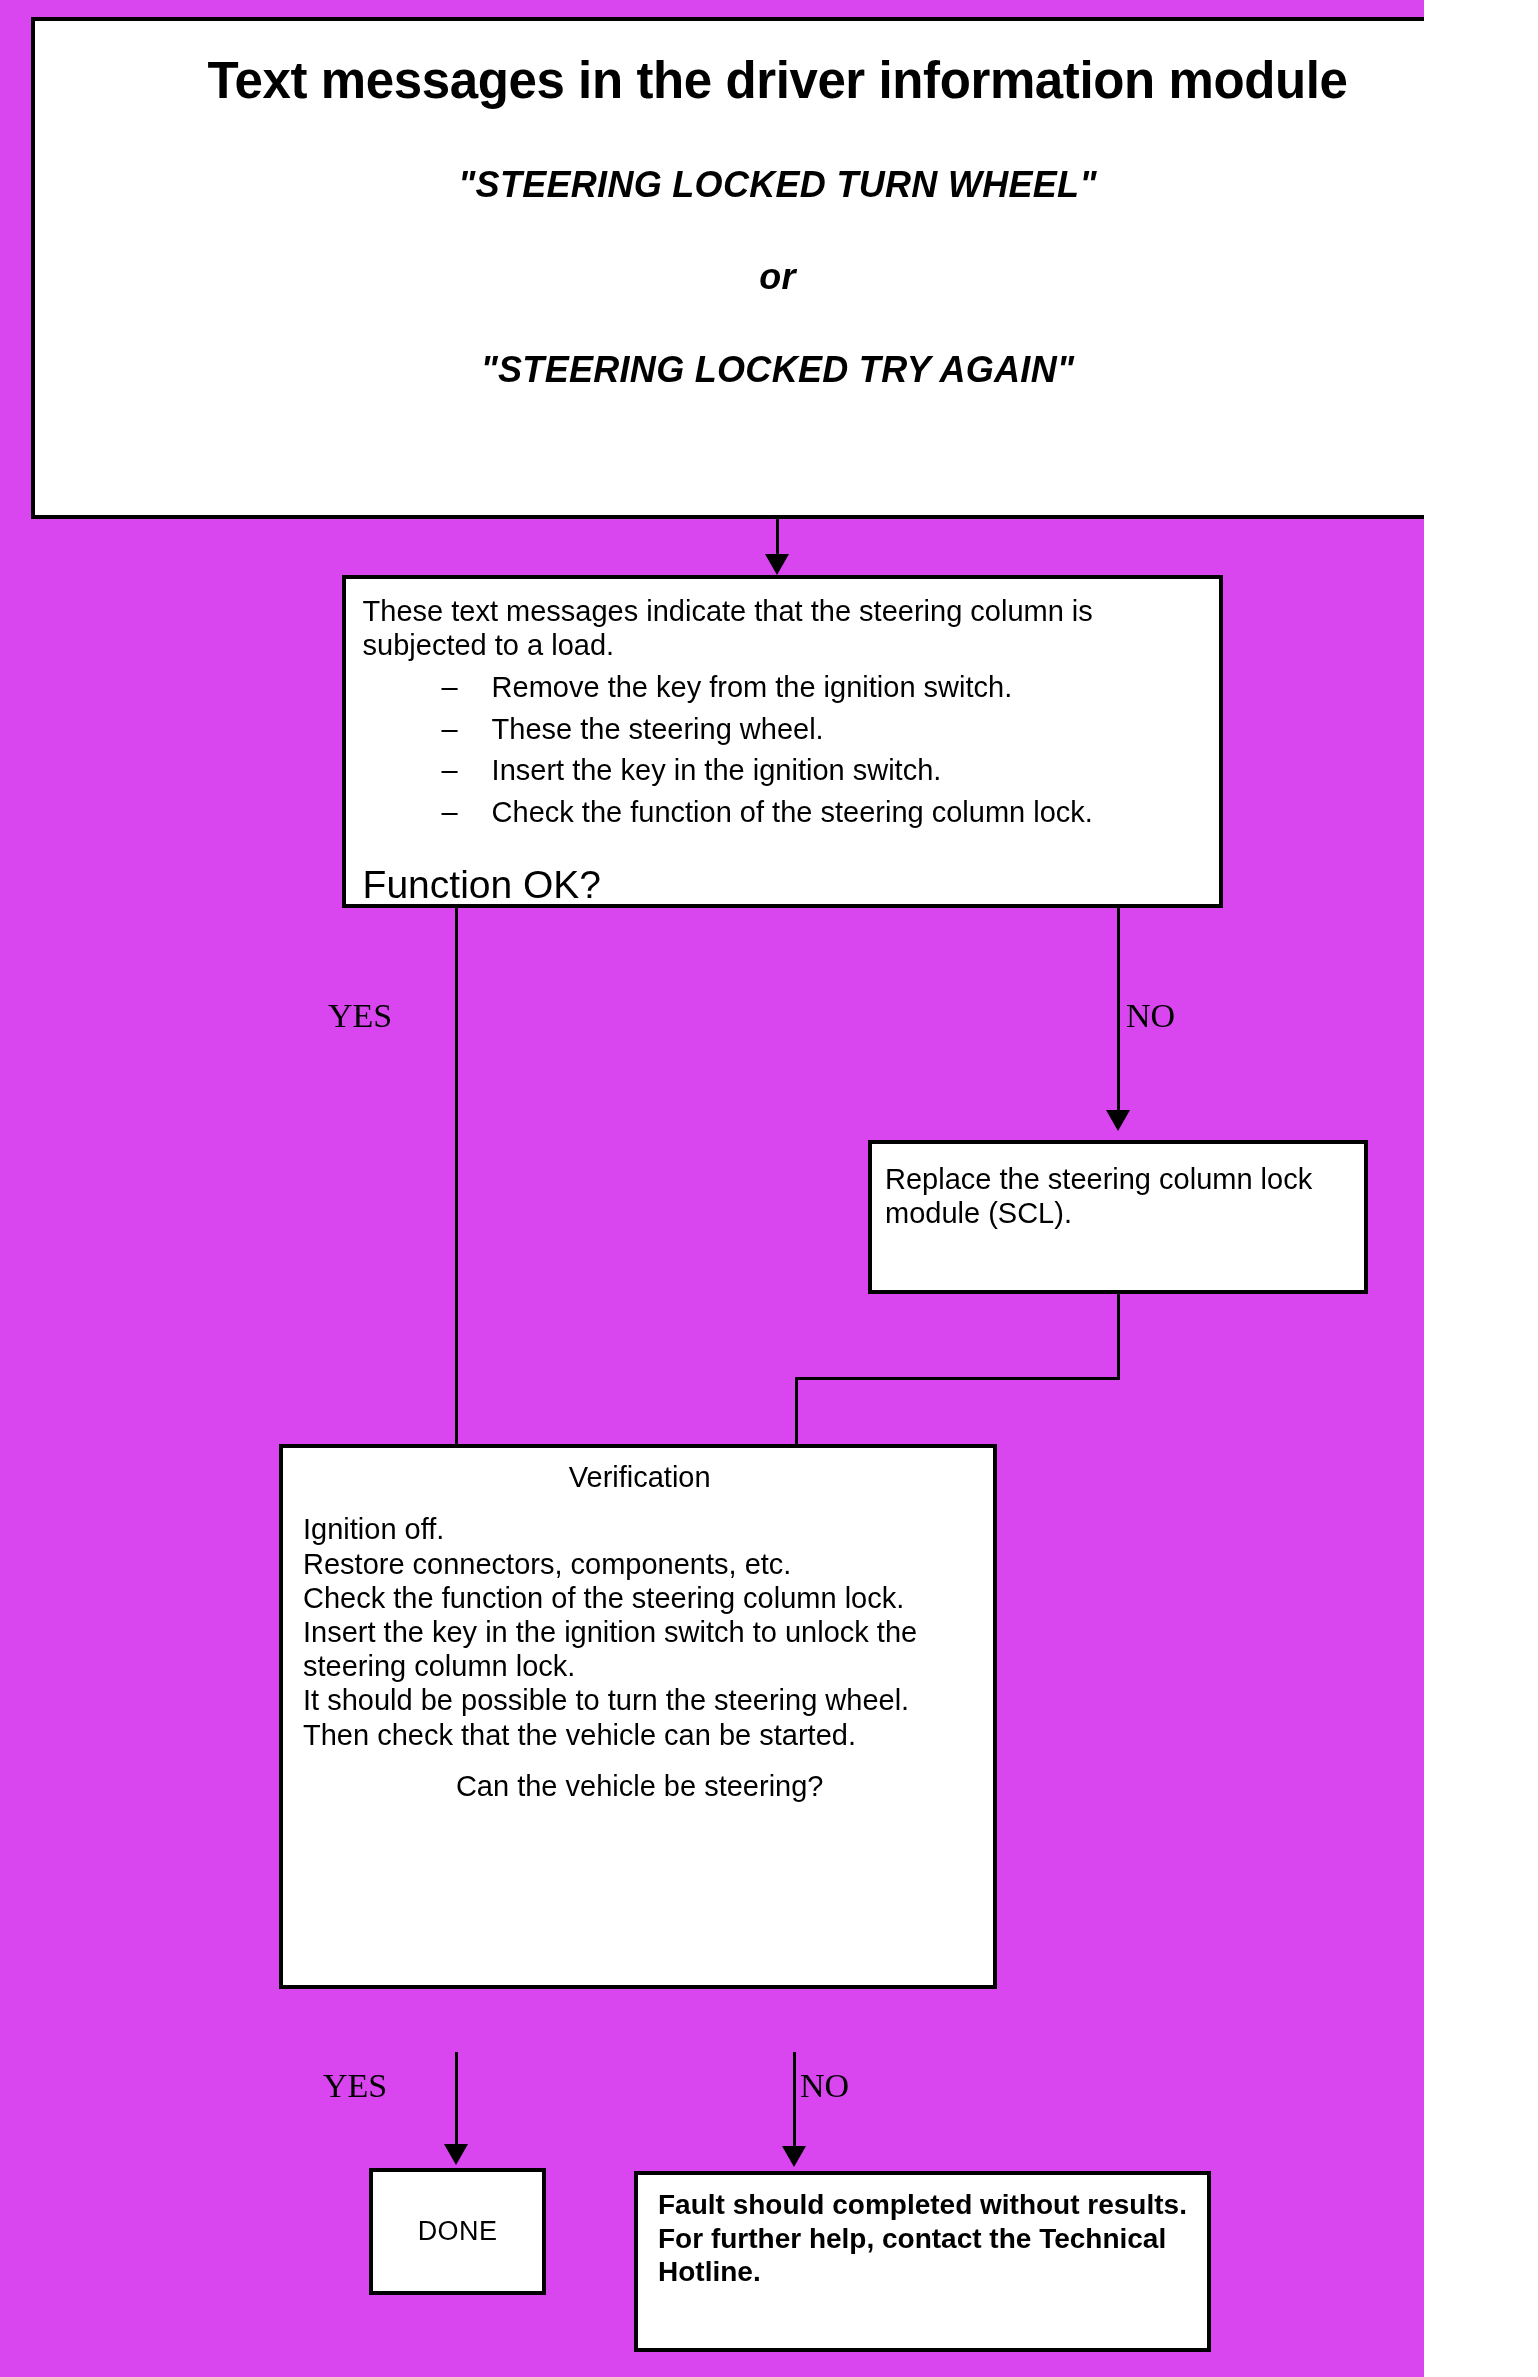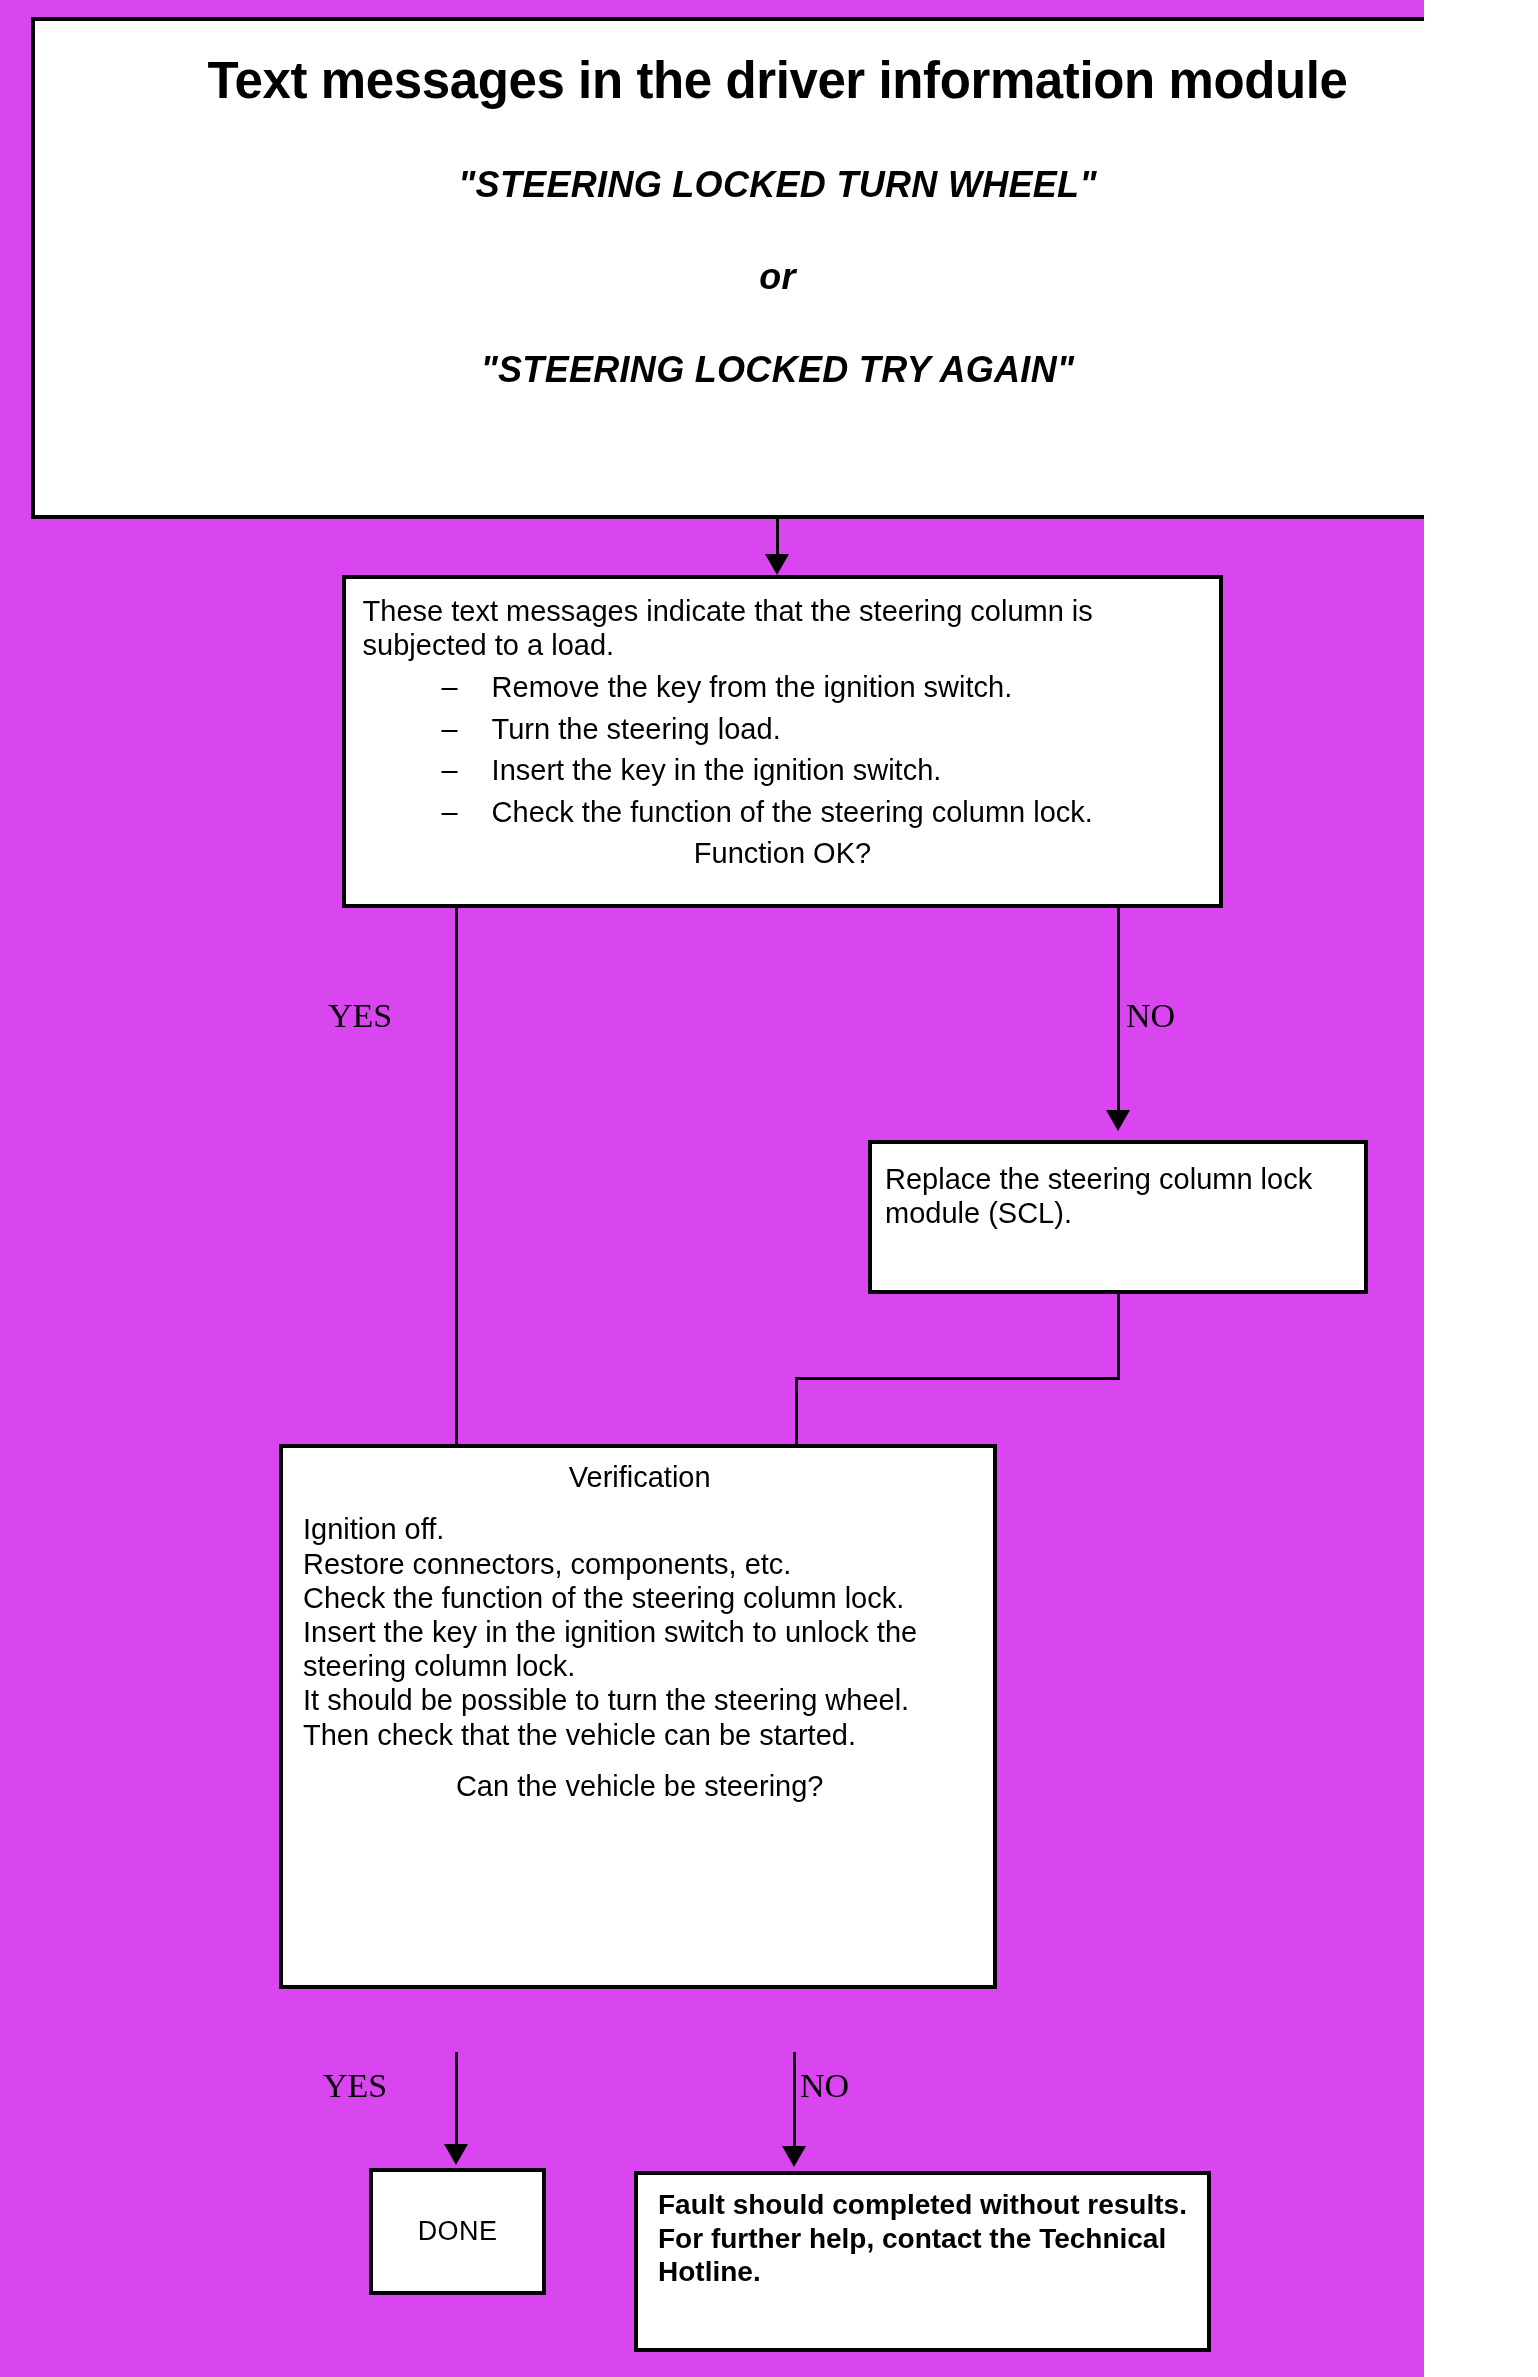--- a/index.html
+++ b/index.html
@@ -72,23 +72,23 @@
     margin-top: 7.5px;
     font-size: 29px;
     line-height: 1.18;
   }
   .bullets li .dash {
     position: absolute;
     left: 79px;
     top: 0;
   }
   .q-center {
-    text-align: center;
-    font-size: 29px;
-    margin-top: 8px;
+    text-align: left;
+    font-size: 39px;
+    margin-top: 34px;
   }
 
   .repl-box {
     left: 868px;
     top: 1140px;
     width: 500px;
     height: 154px;
     padding: 18px 15px 0 13px;
   }
 
@@ -181,21 +181,21 @@
     <div class="hdr-sub hdr-sub2">"STEERING LOCKED TRY AGAIN"</div>
   </div>
 
   <div class="vline" style="left:776px; top:518px; height:43px;"></div>
   <div class="arrowhead" style="left:765px; top:554px;"></div>
 
   <div class="box instr-box">
     <div class="body-txt">These text messages indicate that the steering column is subjected to a load.</div>
     <ul class="bullets">
       <li><span class="dash">–</span><span>Remove the key from the ignition switch.</span></li>
-      <li><span class="dash">–</span><span>Turn the steering load.</span></li>
+      <li><span class="dash">–</span><span>These the steering wheel.</span></li>
       <li><span class="dash">–</span><span>Insert the key in the ignition switch.</span></li>
       <li><span class="dash">–</span><span>Check the function of the steering column lock.</span></li>
     </ul>
     <div class="q-center">Function OK?</div>
   </div>
 
   <div class="vline" style="left:455px; top:907px; height:577px;"></div>
   <div class="arrowhead" style="left:444px; top:1481px;"></div>
   <div class="edge-label" style="left:328px; top:997px;">YES</div>
 

